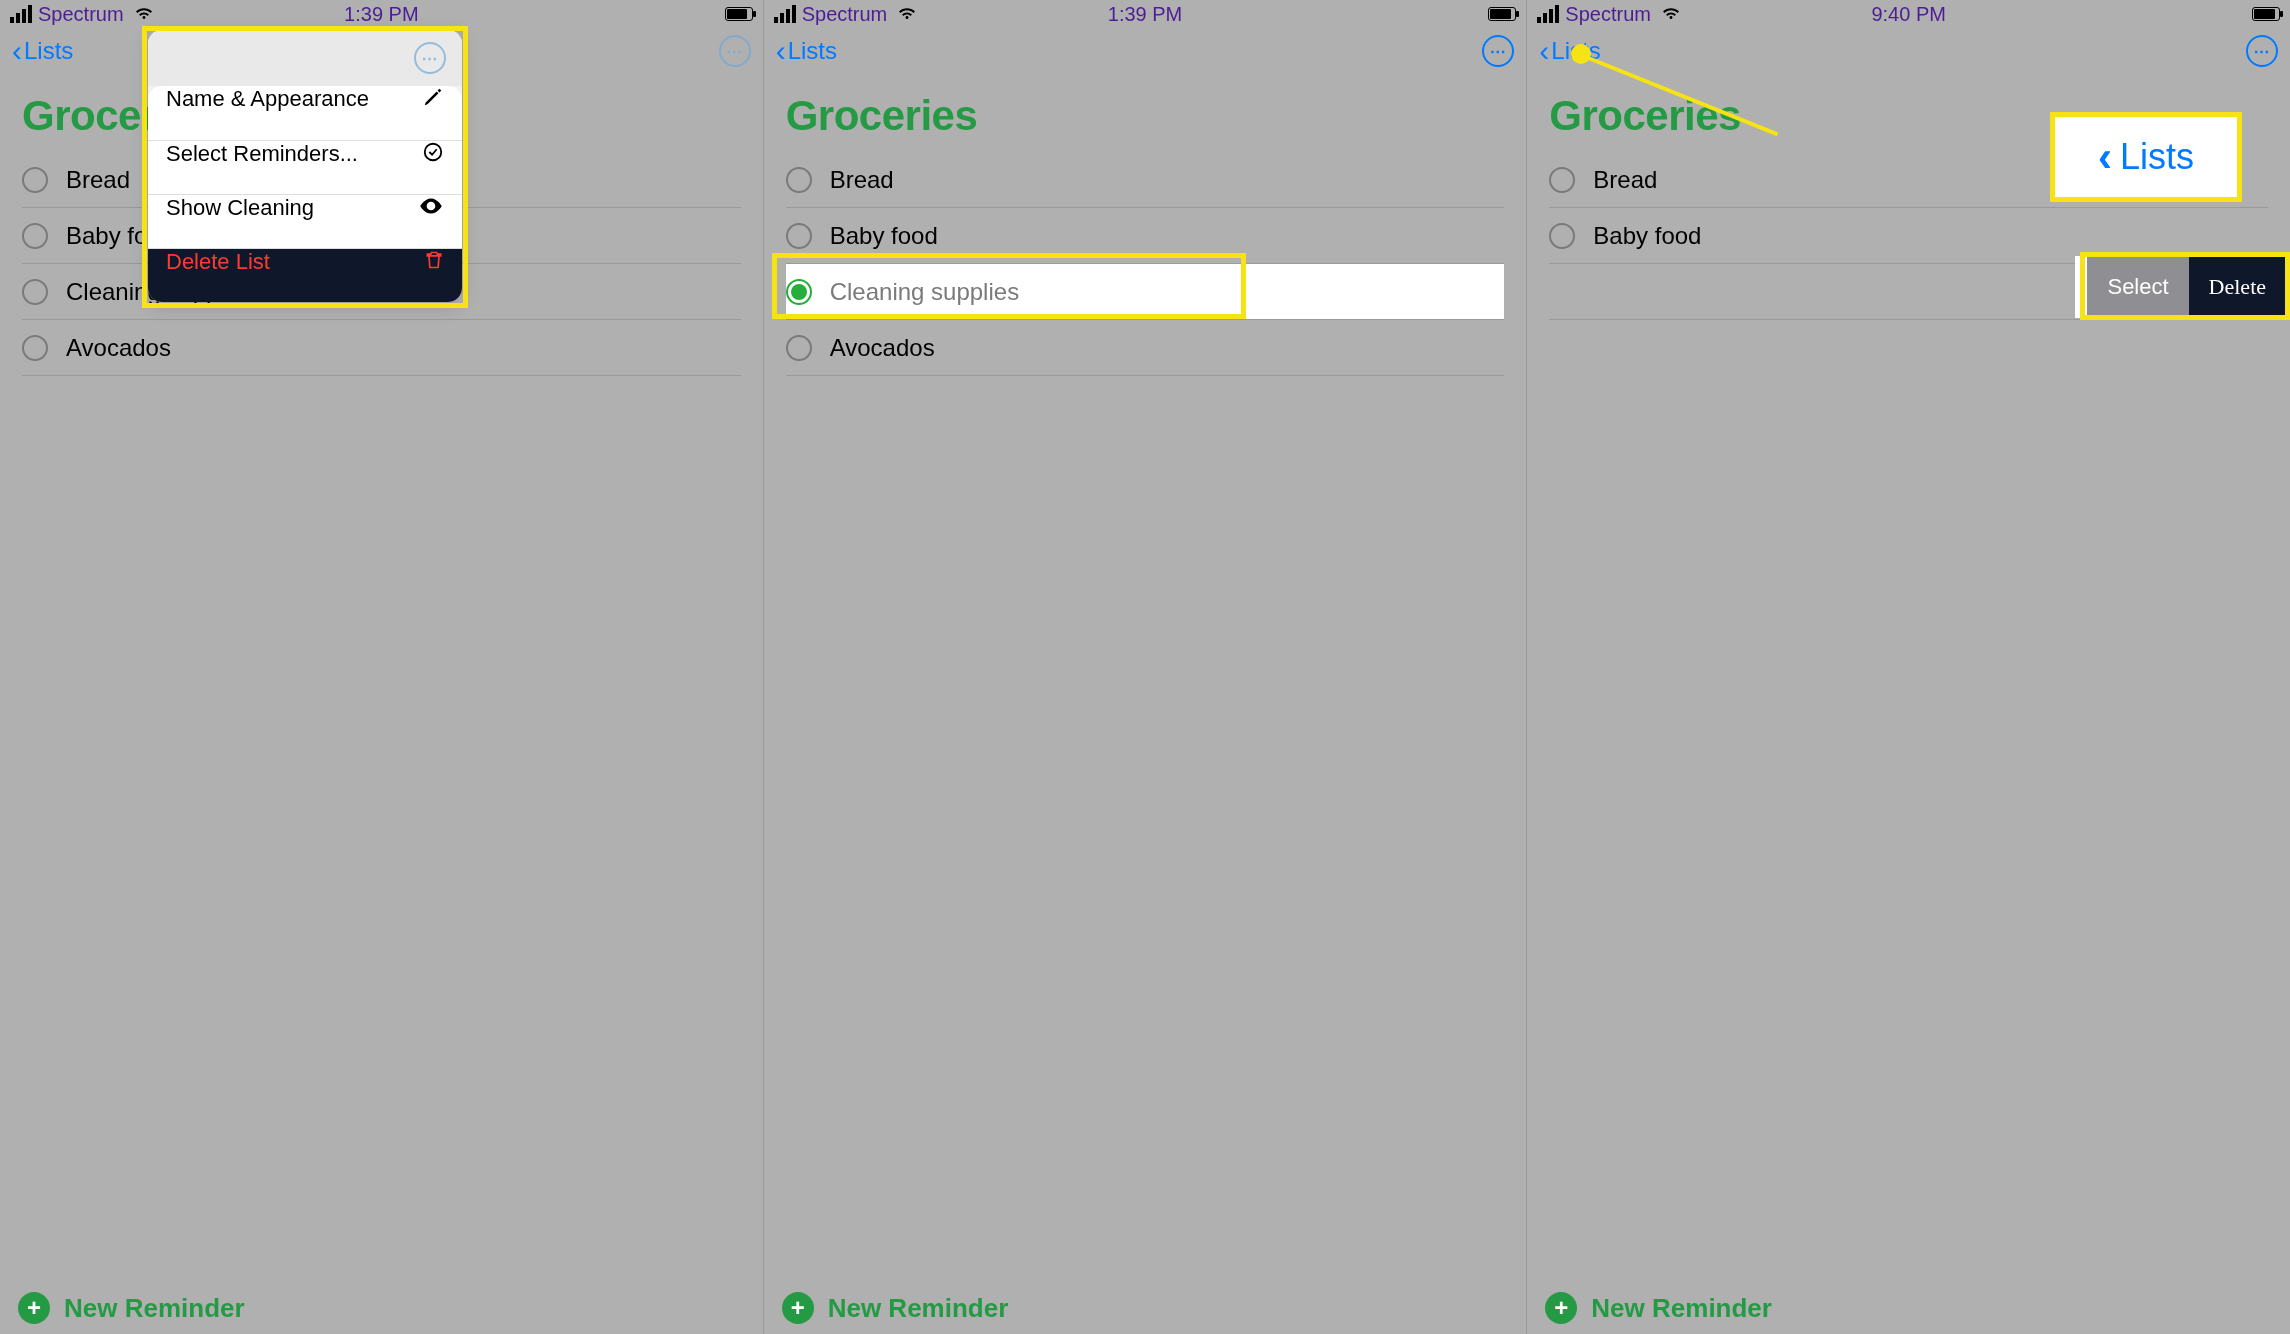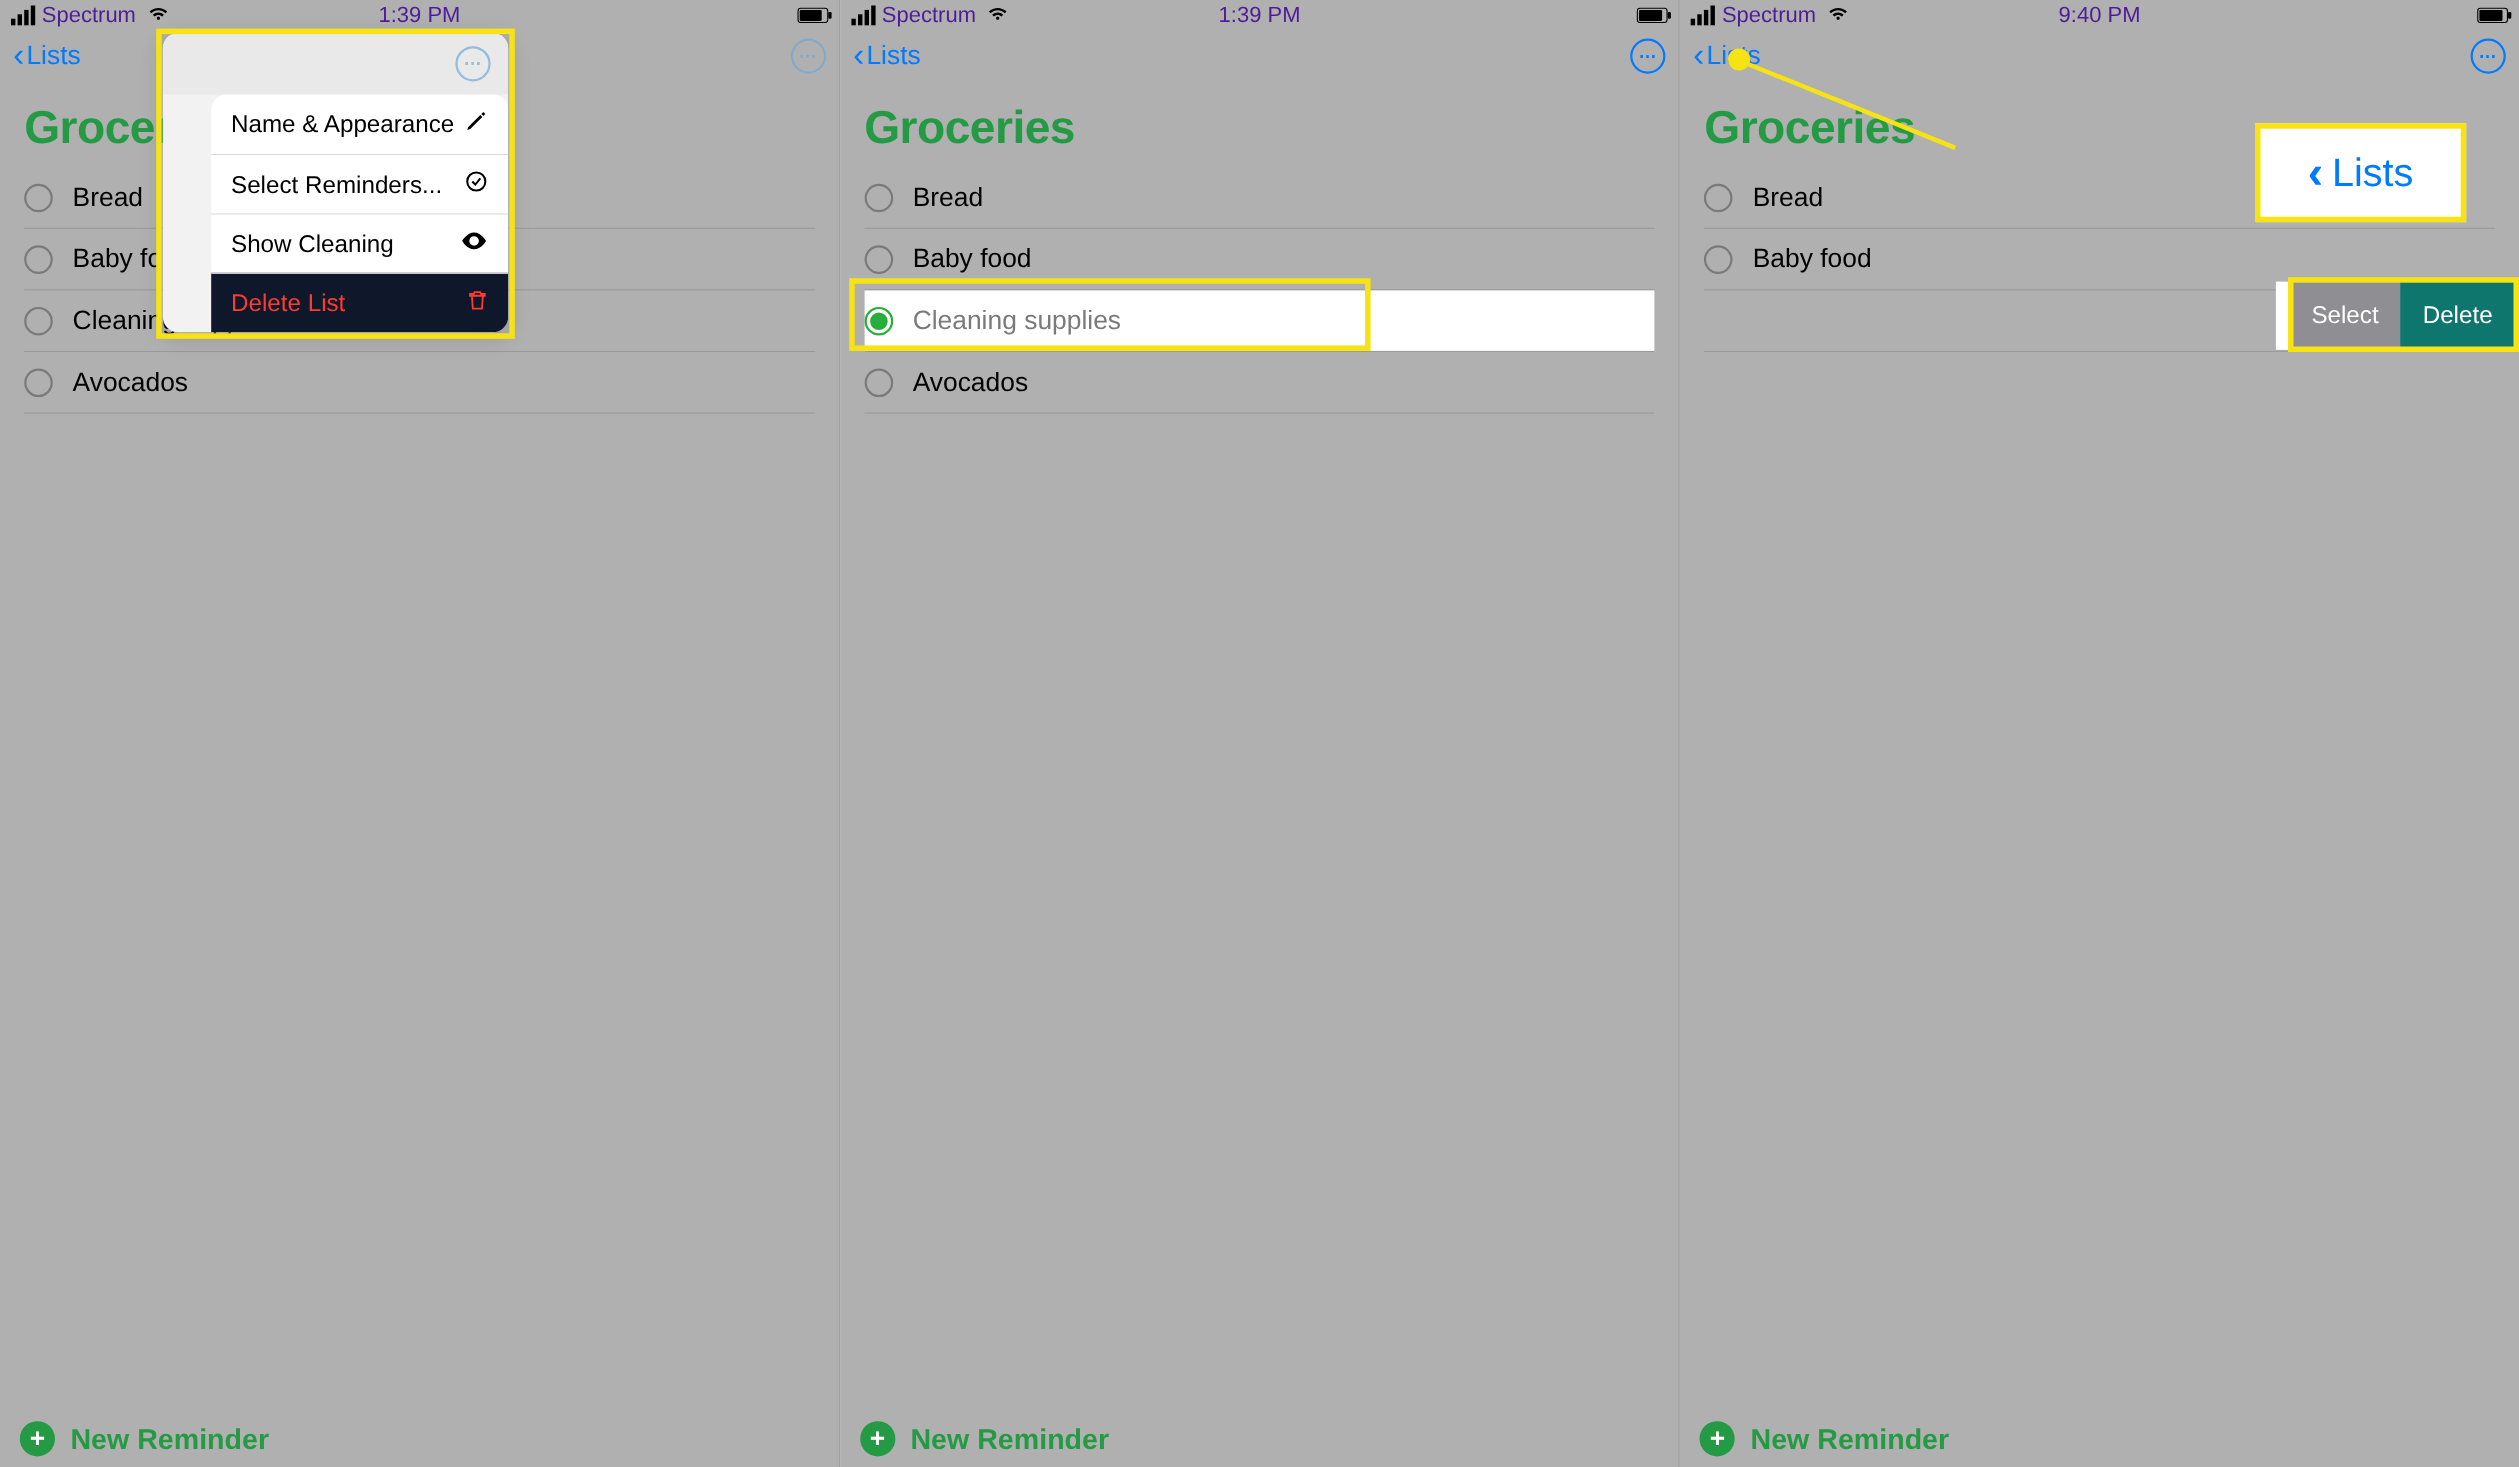--- a/index.html
+++ b/index.html
@@ -29,37 +29,37 @@
 .item-label { font-size: 24px; color: #000; }
 .item-label.muted { color: #7a7a7a; }
 
 .bottom-bar { position: absolute; bottom: 10px; left: 18px; display: flex; align-items: center; gap: 14px; }
 .plus-circle { width: 32px; height: 32px; background: #259a44; border-radius: 50%; display:flex; align-items:center; justify-content:center; color:#fff; font-size:24px; font-weight:700; line-height:1;}
 .new-reminder { font-size: 26px; font-weight: 600; color: #259a44; }
 
 
 .popover { position: absolute; top: 30px; left: 148px; width: 314px; background: #f2f2f2; border-radius: 14px; overflow: hidden; z-index: 20; box-shadow: 0 4px 20px rgba(0,0,0,0.15);}
 .pop-head { height: 56px; display:flex; justify-content:flex-end; align-items:center; padding:0 16px; background:#e9e9e9;}
-.pop-row { height: 54px; display:flex; justify-content:space-between; align-items:center; padding:0 18px; font-size:22px; background:#fff; border-top:1px solid #ddd;margin-left:44px;}
+.pop-row { height: 54px; display:flex; justify-content:space-between; padding:0 18px; font-size:22px; background:#fff; border-top:1px solid #ddd;}
 .pop-row.first { border-top:none; border-top-left-radius:14px; border-top-right-radius:14px;}
 .pop-row.danger { background:#0f172a; color:#ff3b30; }
 .pop-row .row-icon { color:#000; }
 
 
 .hl { position:absolute; border:5px solid #f7e314; background: rgba(255,255,255,0.0); z-index:50; pointer-events:none;}
 .callout-lists { position:absolute; top:112px; right:48px; width:192px; height:90px; background:#fff; border:5px solid #f7e314; display:flex; align-items:center; justify-content:center; gap:8px; z-index:50;}
 .callout-lists .cl-chev { color:#007aff; font-size:42px; font-weight:600;}
 .callout-lists .cl-text { color:#007aff; font-size:36px; }
 .pointer-line { position:absolute; background:#f7e314; height:4px; transform-origin: left center; z-index:45;}
 .pointer-dot { position:absolute; width:20px; height:20px; background:#f7e314; border-radius:50%; z-index:46;}
 
 .swipe-actions { position:absolute; top:256px; right:4px; height:62px; display:flex; z-index:30;}
 .swipe-btn { display:flex; align-items:center; justify-content:center; color:#fff; font-size:22px; padding: 0 20px;}
 .swipe-details { background:#8e8e93; }
-.swipe-delete { background:#0f766e; }
+.swipe-delete { background:#0f172a;font-family:Liberation Serif, serif; }
 .swipe-white { width:12px; background:#fff;}
 
 
 .signal { display:inline-flex; gap:2px; align-items:flex-end;}
 .signal span { width:4px; background:#000; display:block; }
 .signal span:nth-child(1){height:6px} .signal span:nth-child(2){height:10px} .signal span:nth-child(3){height:14px} .signal span:nth-child(4){height:18px}
 .wifi { margin-left:4px;}
 .battery { width:28px; height:14px; border:1.5px solid #000; border-radius:3px; position:relative;}
 .battery::after { content:""; position:absolute; right:-4px; top:3px; width:3px; height:6px; background:#000; border-radius:1px;}
 .battery .fill { position:absolute; left:1px; top:1px; bottom:1px; width:80%; background:#000; border-radius:1px;}

